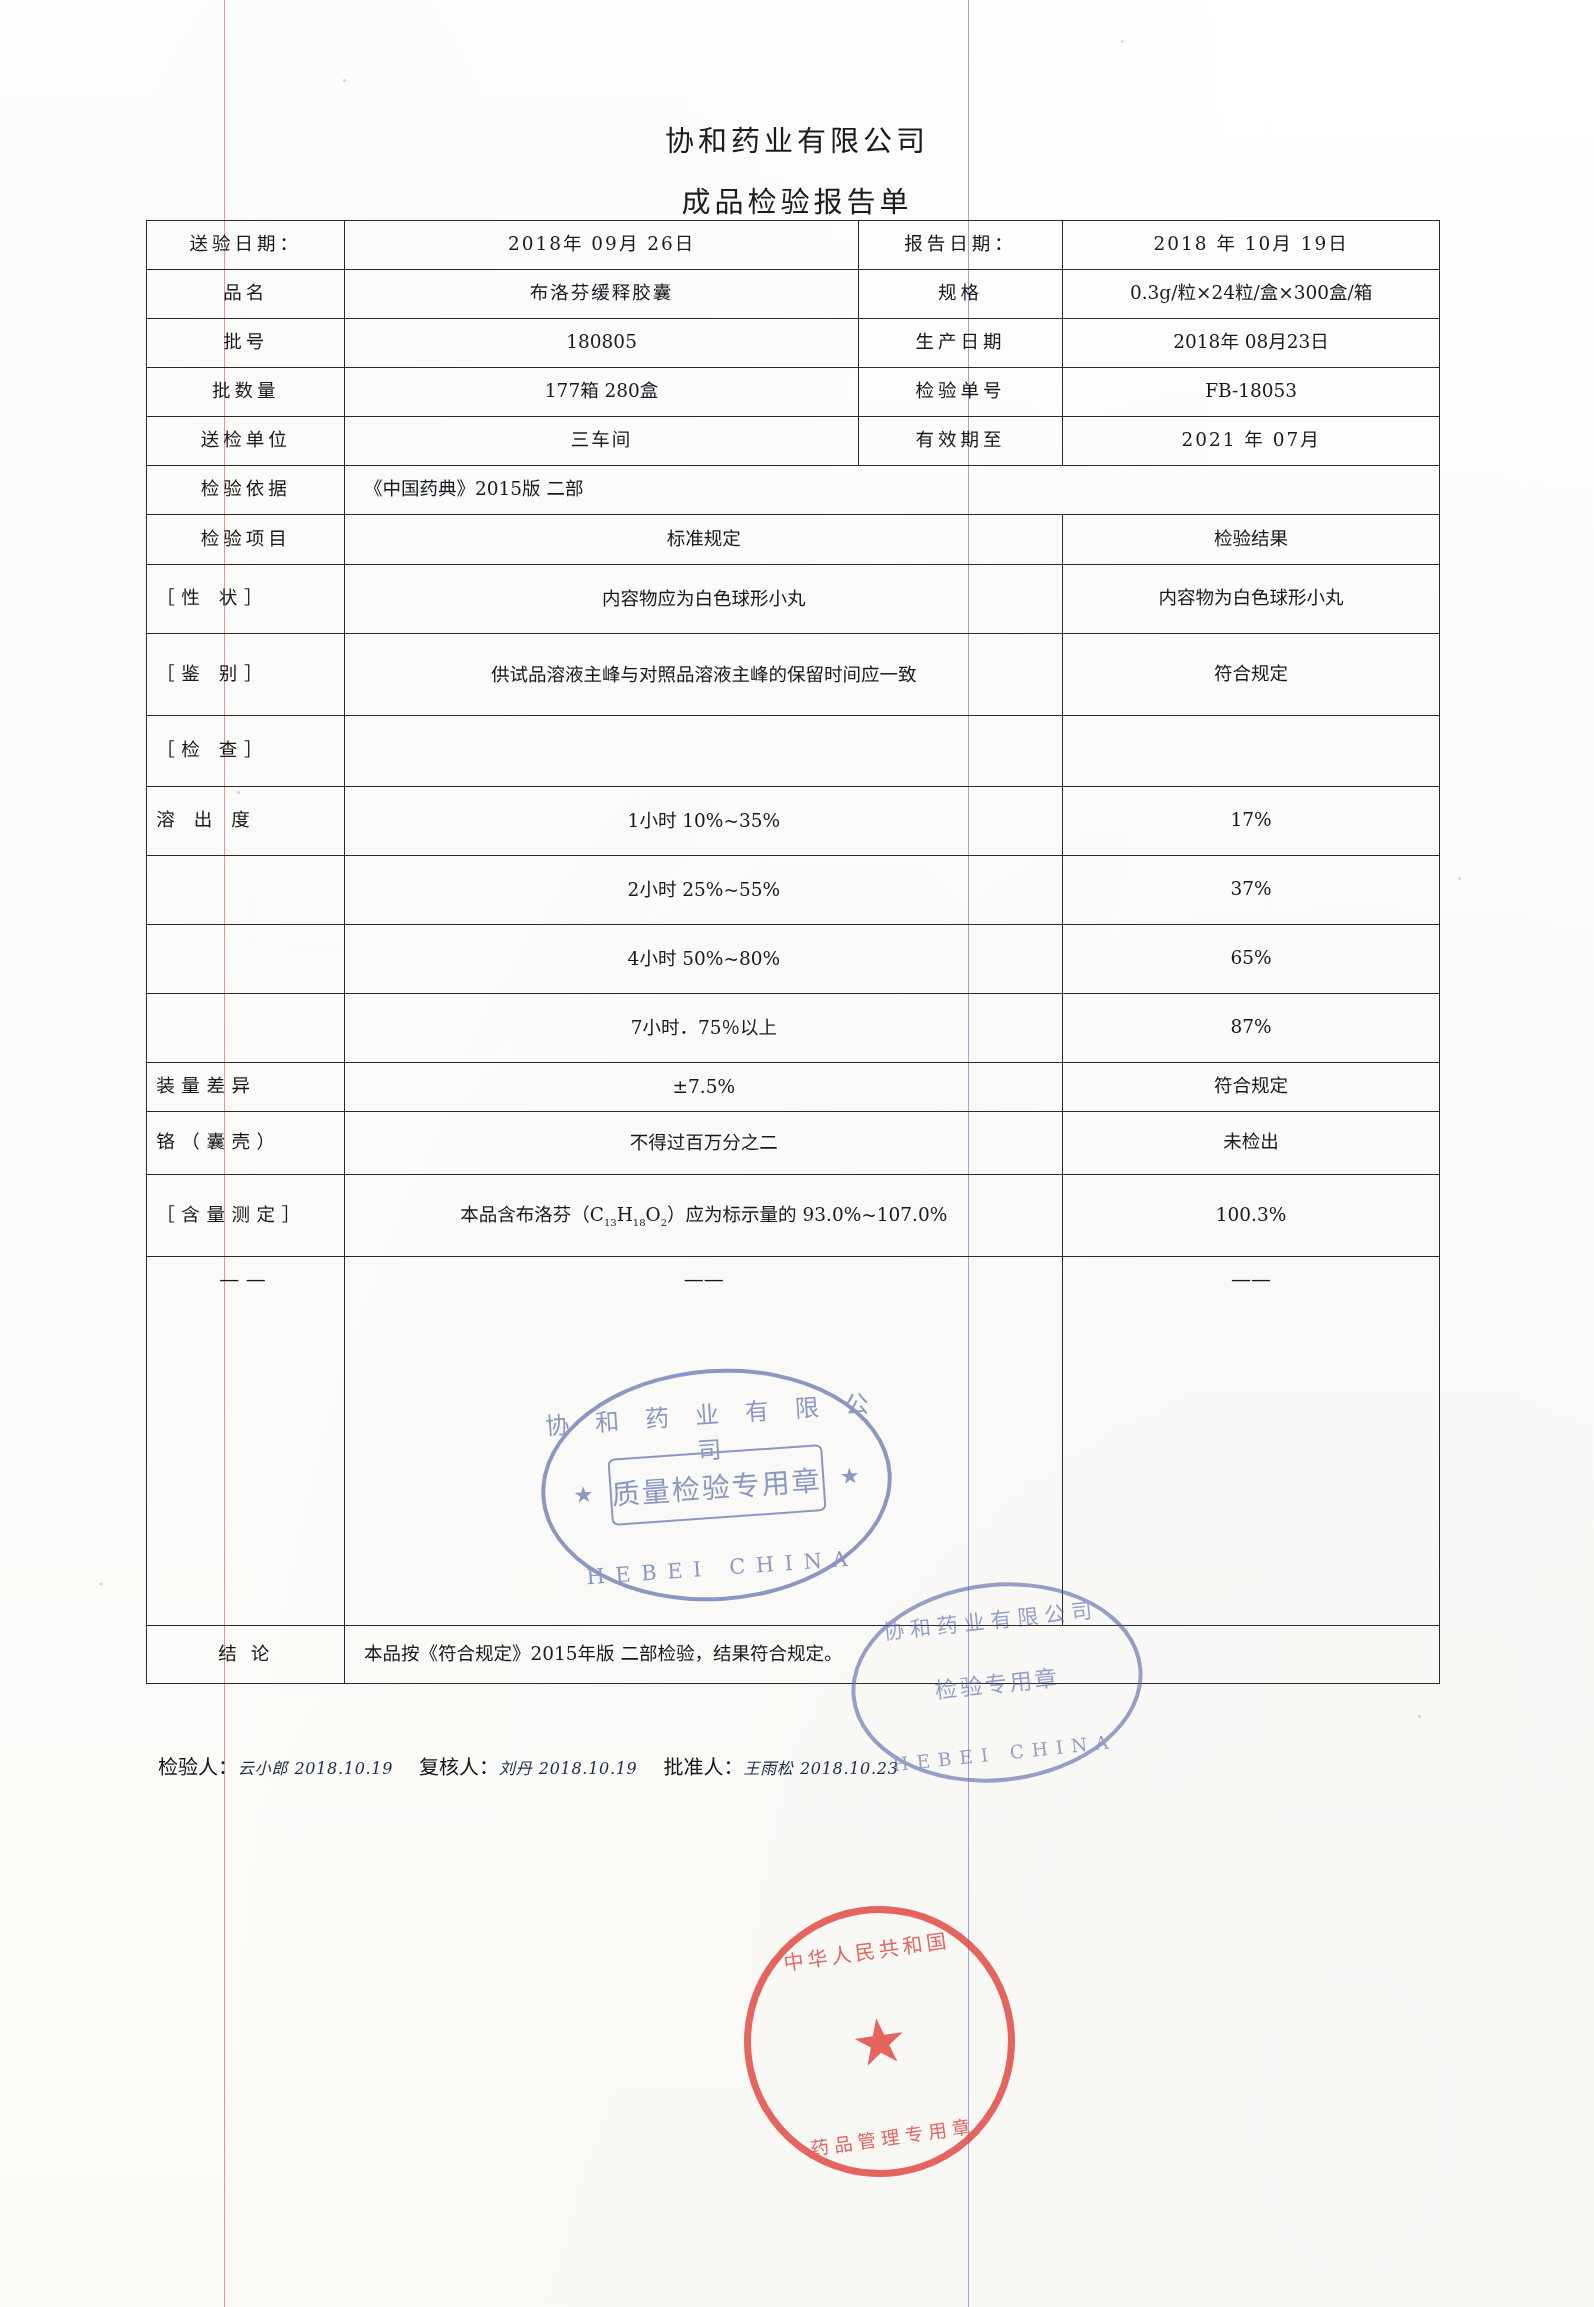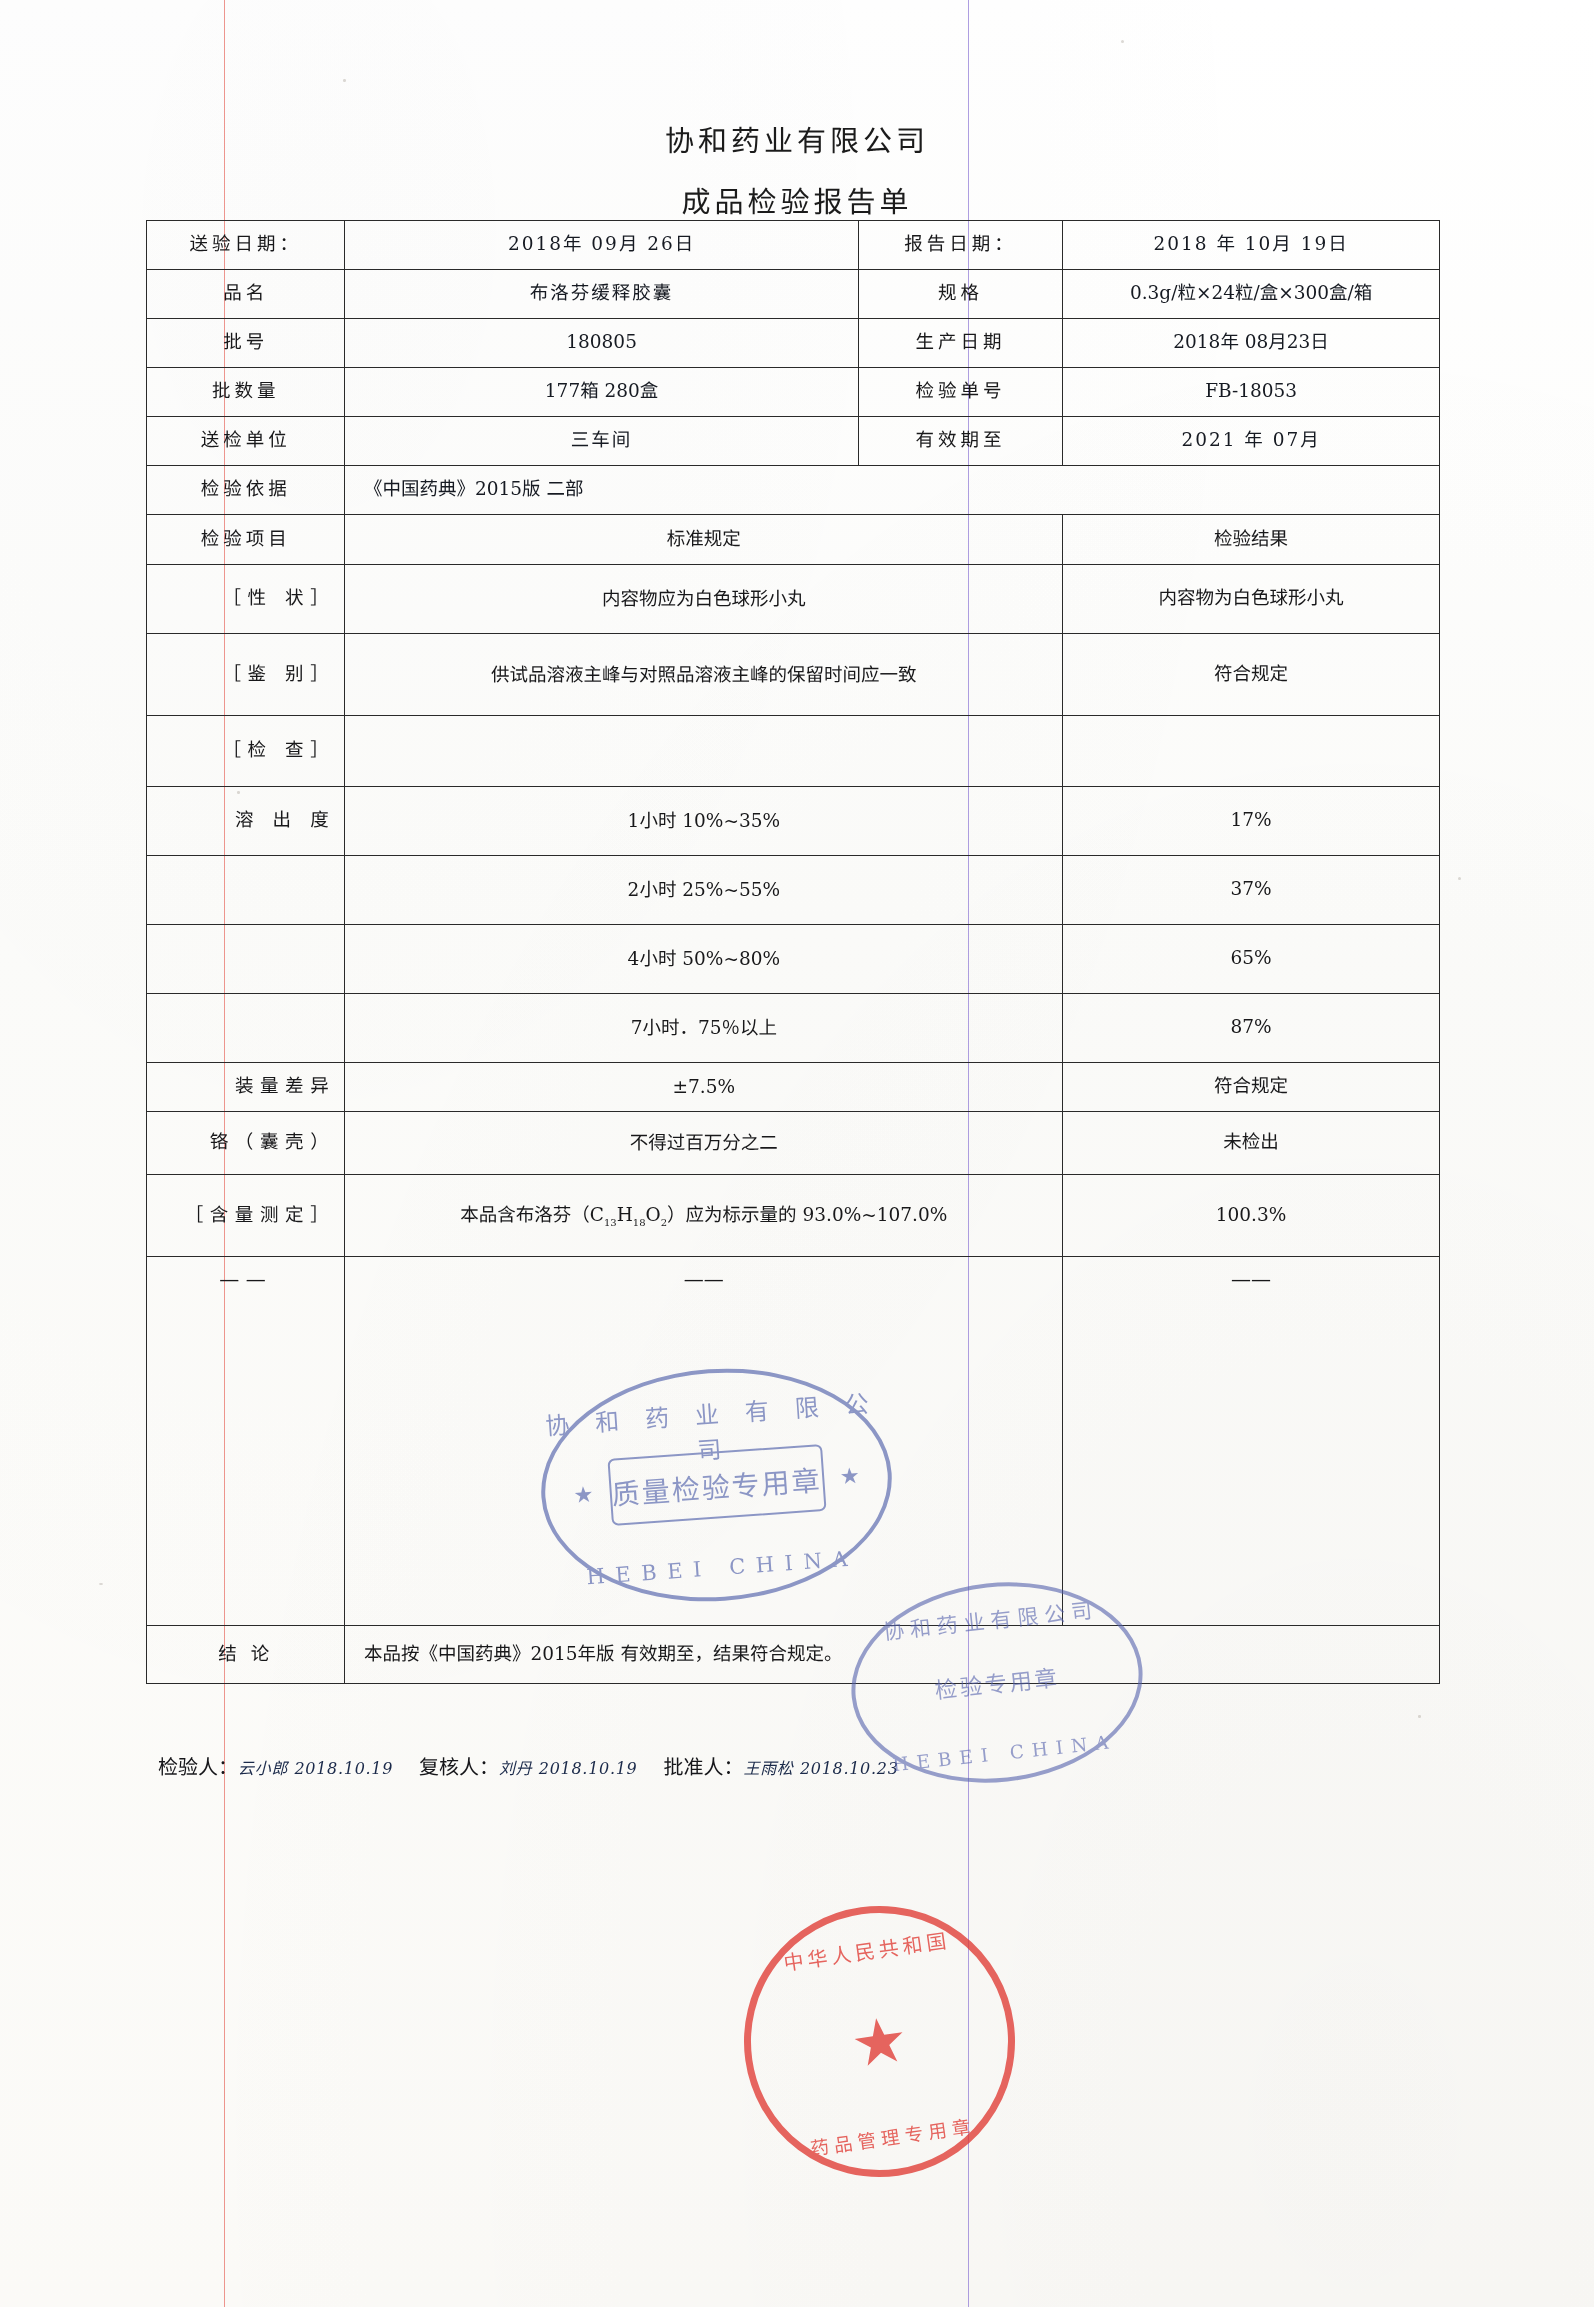--- a/index.html
+++ b/index.html
@@ -84,21 +84,21 @@
   .spaced { letter-spacing: 2px; }
 
   .col-label { width: 198px; }
   .col-value { width: 514px; }
   .col-label2 { width: 204px; }
   .col-value2 { width: 377px; }
 
   .row-h { height: 49px; }
   .sec-head { height: 50px; font-size: 20px; }
 
-  .item-label { letter-spacing: 6.6px; text-align: right; }
+  .item-label { letter-spacing: 6.6px; text-align: left; }
 
   .spec-line { text-align: center; line-height: 1.6; }
 
   .sub { vertical-align: sub; font-size: 10px; }
 
   
   .footer-line {
     position: absolute;
     left: 158px;
     top: 1751px;
@@ -497,21 +497,21 @@
         <td style="vertical-align:top">
           <div class="cell dash-cell">——</div>
         </td>
       </tr>
 
       <tr style="height:58px">
         <td>
           <div class="cell c-label">结  论</div>
         </td>
         <td colspan="3">
-          <div class="cell c-left">本品按《中国药典》2015年版 有效期至，结果符合规定。</div>
+          <div class="cell c-left">本品按《符合规定》2015年版 二部检验，结果符合规定。</div>
         </td>
       </tr>
     </tbody>
   </table>
 
   <div class="footer-line">
     <div class="seg">
       <span>检验人：</span><span class="sig">云小郎</span>
       <span class="sig">2018.10.19</span>
     </div>

